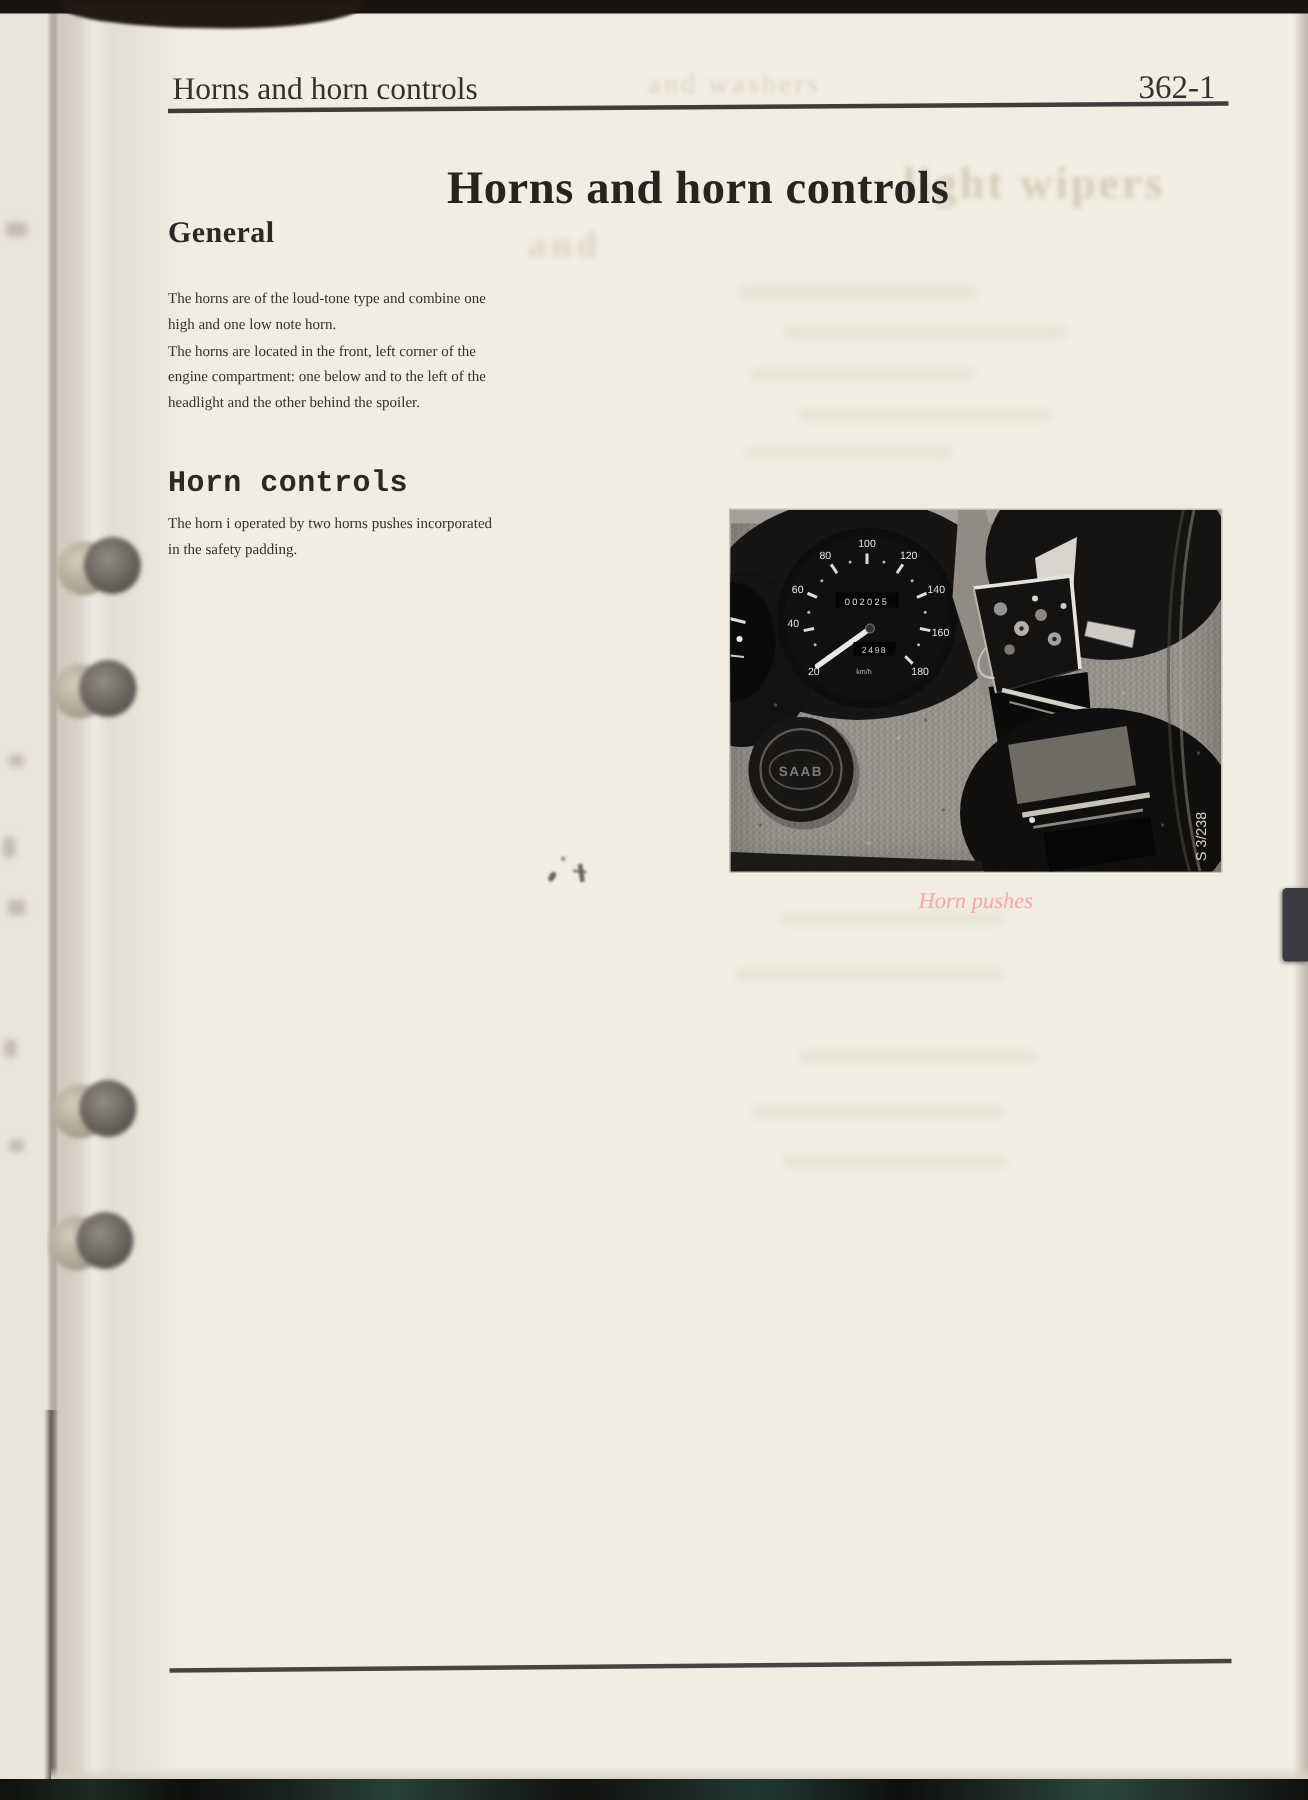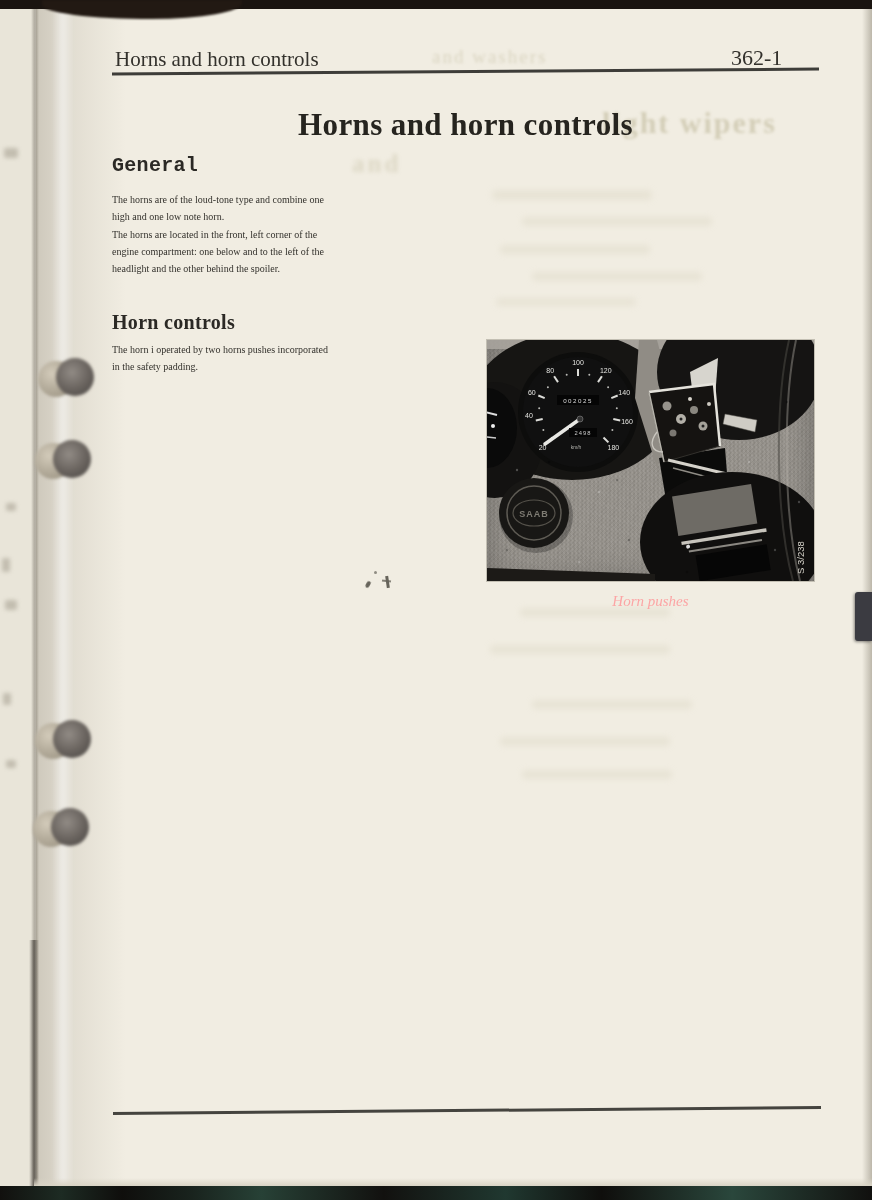--- a/index.html
+++ b/index.html
@@ -35,37 +35,37 @@
     background:linear-gradient(90deg,#11100e 0%,#1d2b23 7%,#0f0e0c 14%,#26423761 22%,#274136 30%,#12110f 44%,#203830 58%,#0f0e0c 69%,#2a473c 84%,#11100e 100%),#11100e;}
   .page-bottom-shade{left:34px;top:1178px;width:838px;height:8px;
     background:linear-gradient(rgba(217,212,197,0), #d9d4c5);}
 
   
   .index-tab{left:855px;top:592px;width:17px;height:49px;background:#3b3b41;
     border-radius:3px 0 0 3px;box-shadow:-1px 1px 3px rgba(0,0,0,.45);}
 
   
   .header-left{left:115px;top:47px;font-size:21px;color:#33312c;}
-  .page-num{left:731px;top:45px;font-size:22px;color:#33312c;}
+  .page-num{left:759px;top:45px;font-size:22px;color:#33312c;}
   .header-rule{left:112px;top:70px;width:707px;height:3px;background:#3e3d39;transform:rotate(-0.4deg);}
 
   
   .ghost{color:#bab393;font-weight:bold;}
   .ghost-header{left:432px;top:46px;font-size:19px;opacity:.42;filter:blur(1.4px);letter-spacing:2px;font-weight:normal;}
   .ghost-title{left:602px;top:106px;font-size:30px;opacity:.55;filter:blur(1.6px);letter-spacing:2px;}
   .ghost-subtitle{left:352px;top:150px;font-size:25px;opacity:.38;filter:blur(2.2px);letter-spacing:3px;}
   .bleed-smudge{background:#d9d4c0;opacity:.38;filter:blur(3px);border-radius:4px;}
 
   
   .doc-title{left:112px;top:107px;width:707px;text-align:center;font-size:31px;font-weight:bold;color:#26241f;letter-spacing:.4px;}
   .sec-heading{font-size:20px;font-weight:bold;color:#2b2925;letter-spacing:.3px;}
-  .h-general{left:112px;top:154px;font-family:Liberation Mono, monospace;}
+  .h-general{left:112px;top:144px;}
   .p-body{font-size:10px;line-height:17.3px;color:#33312c;white-space:pre;}
   .p-general{left:112px;top:191px;}
-  .h-hc{left:112px;top:311px;}
+  .h-hc{left:112px;top:311px;font-family:Liberation Mono, monospace;}
   .p-hc{left:112px;top:341px;}
 
   
   .photo{left:487px;top:340px;width:327px;height:241px;
     background-color:#96928b;
     background-image:
       repeating-linear-gradient(47deg, rgba(255,255,255,.05) 0 1px, rgba(0,0,0,0) 1px 3px),
       repeating-linear-gradient(-43deg, rgba(0,0,0,.05) 0 1px, rgba(0,0,0,0) 1px 3px),
       repeating-linear-gradient(90deg, rgba(255,255,255,.03) 0 2px, rgba(0,0,0,.03) 2px 4px);
     box-shadow:inset 0 0 32px rgba(0,0,0,.28), 0 0 0 1px rgba(90,85,70,.3);}

